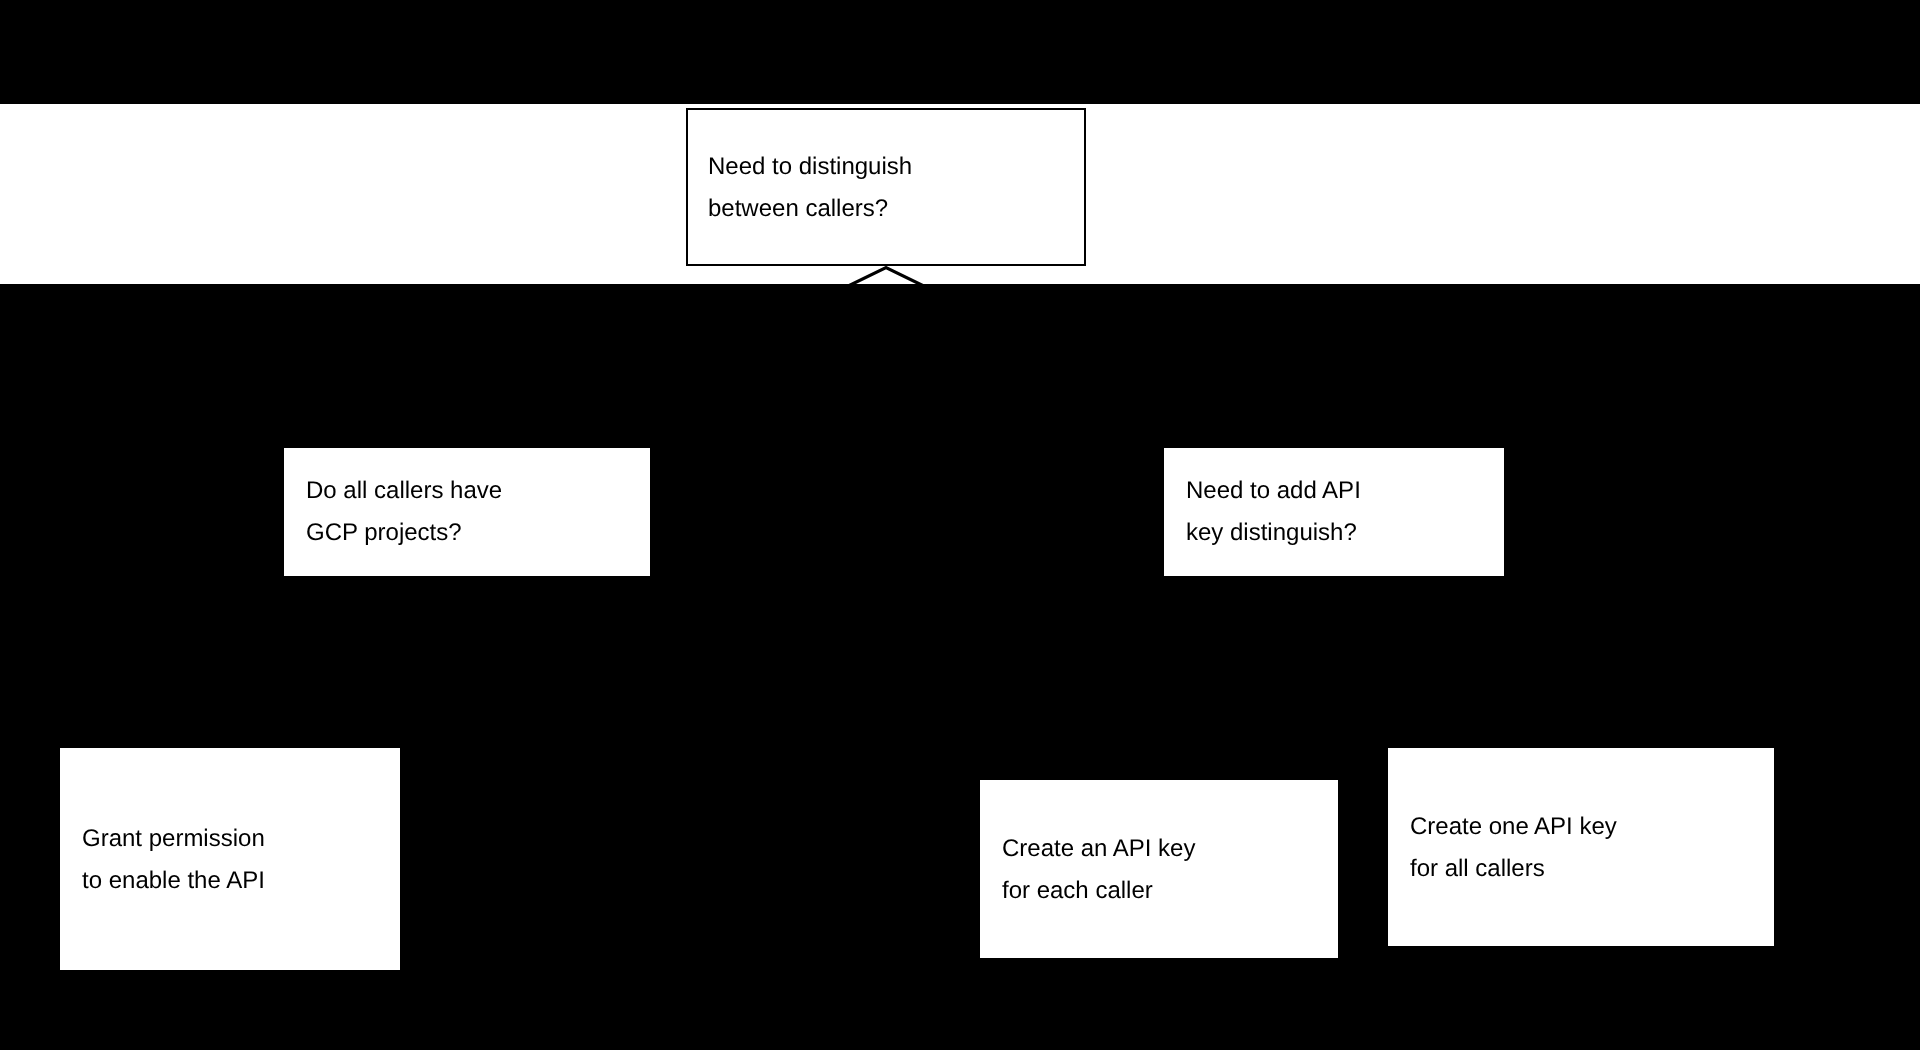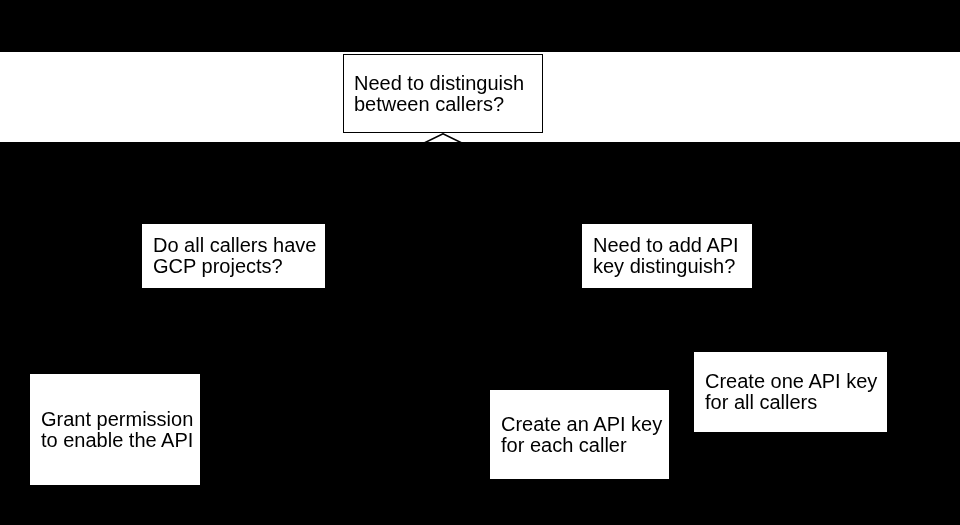--- a/index.html
+++ b/index.html
@@ -32,21 +32,21 @@
     position: absolute;
     background: #ffffff;
     color: #000000;
     box-sizing: border-box;
     display: flex;
     align-items: center;
     justify-content: flex-start;
   }
   .node .label {
     display: block;
-    font-size: 20px;
+    font-size: 12px;
     line-height: 21px;
     color: #000000;
     white-space: pre-line;
     text-align: left;
   }
 
   
   .node.outlined {
     border: 1.3px solid #000000;
   }
@@ -94,18 +94,18 @@
     <span class="label">Grant permission
 to enable the API</span>
   </div>
 
 
   <div class="node pad-plain" style="left:490px; top:374px; width:179px; height:89px;margin-top:16px;">
     <span class="label">Create an API key
 for each caller</span>
   </div>
 
-  <div class="node pad-plain" style="left:694px; top:352px; width:193px; height:80px;">
+  <div class="node pad-plain" style="left:694px; top:374px; width:193px; height:99px;">
     <span class="label">Create one API key
 for all callers</span>
   </div>
 
 </div>
 
 </body></html>

